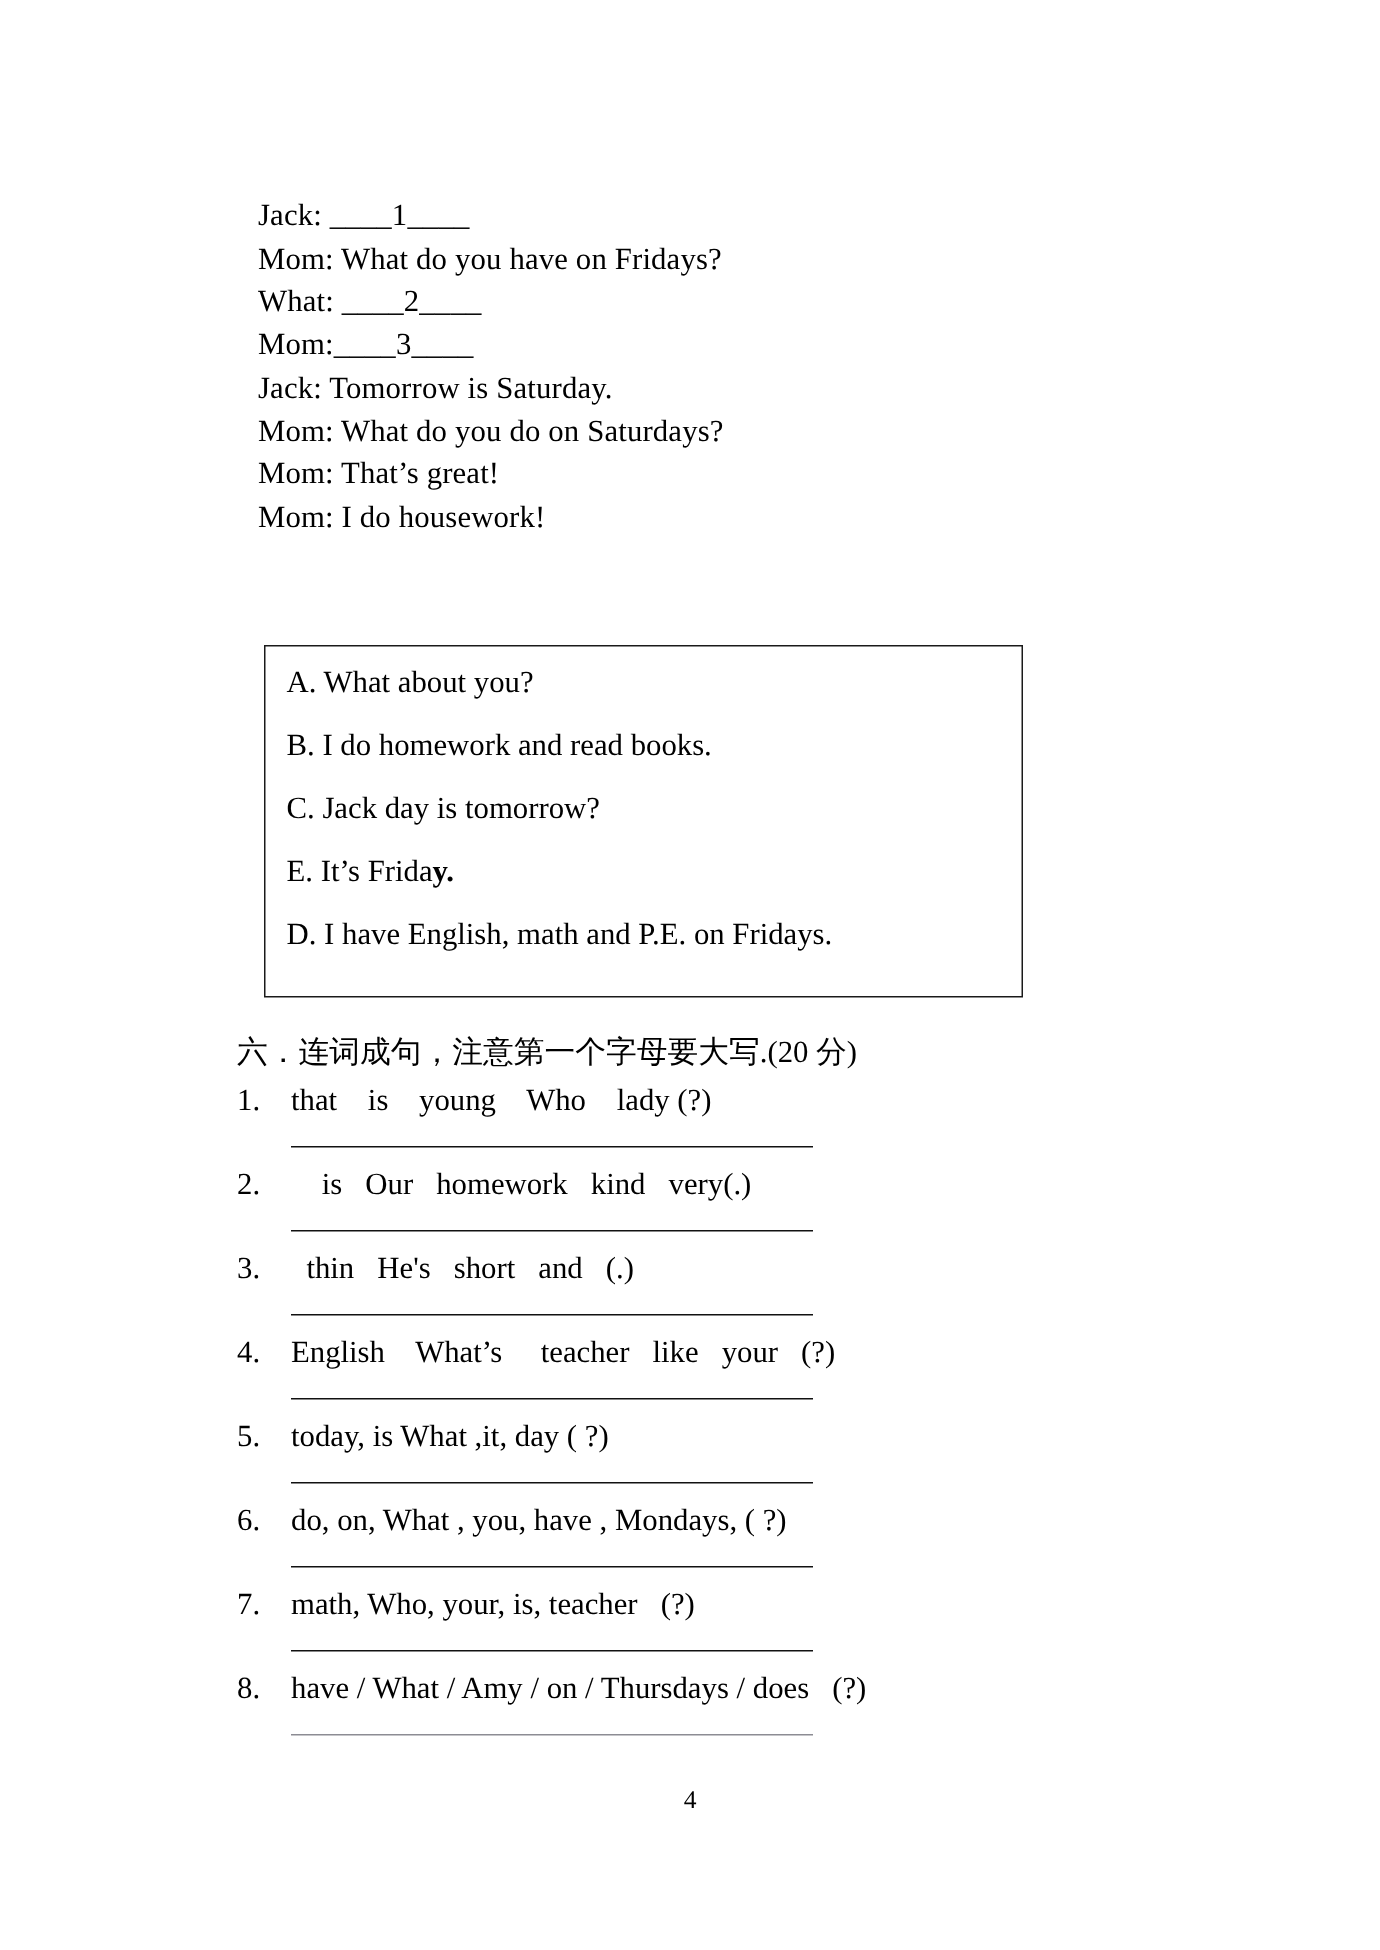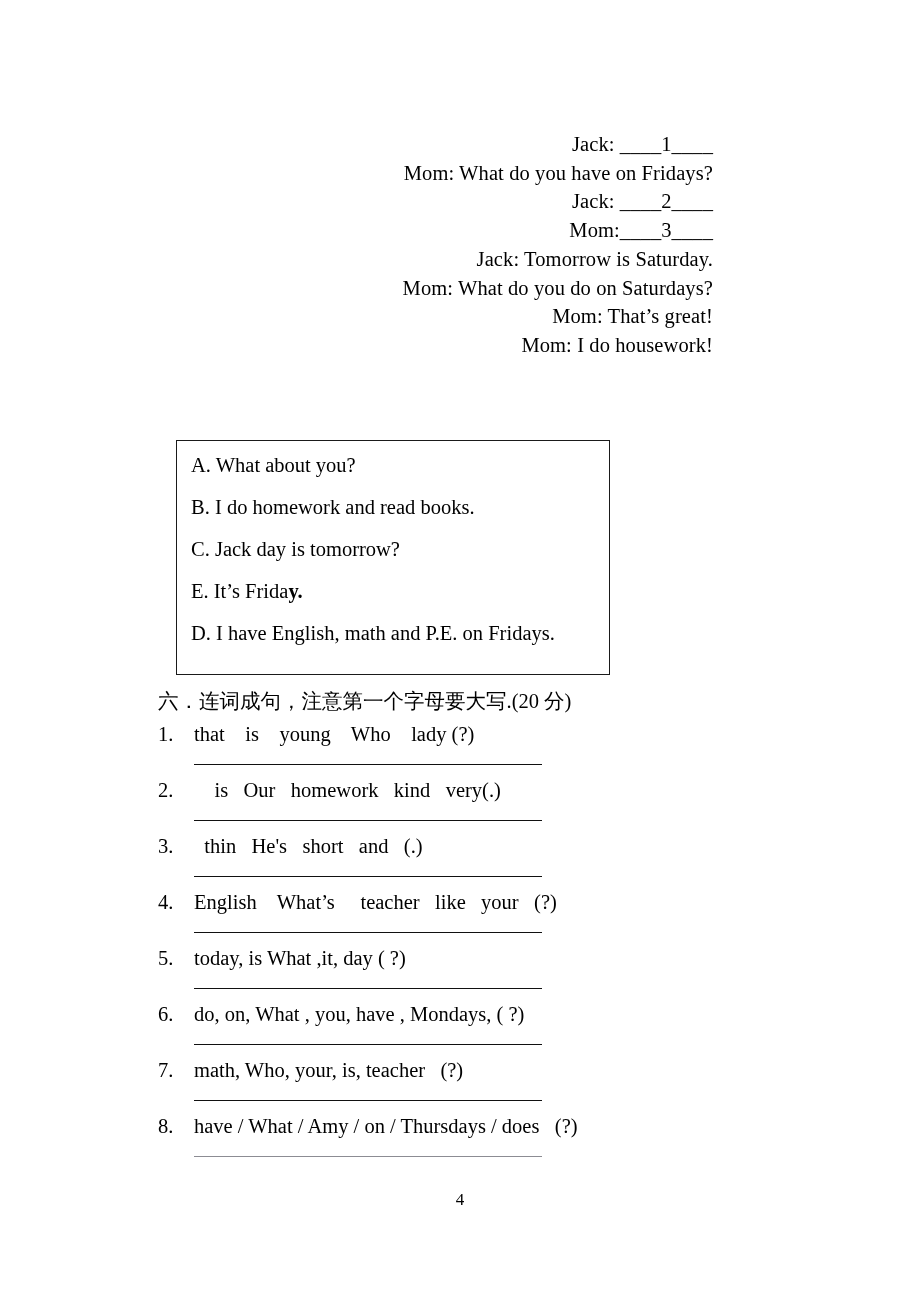--- a/index.html
+++ b/index.html
@@ -20,38 +20,37 @@
     position: absolute;
     left: 0;
     top: 0;
     width: 920px;
     height: 1300px;
   }
 
   
   .dialogue {
     position: absolute;
-    left: 153px;
+    left: 172px;
     top: 130px;
     width: 560px;
-    text-align: right;
   }
   .dialogue-line {
     font-size: 20.5px;
     line-height: 28.7px;
     white-space: pre;
     letter-spacing: 0.1px;
   }
 
   
   .options-box {
     position: absolute;
     left: 176px;
-    top: 440px;
-    width: 434px;
+    top: 430px;
+    width: 506px;
     height: 235px;
     border: 1.6px solid #1a1a1a;
     box-sizing: border-box;
   }
   .options-inner {
     position: absolute;
     left: 14px;
     top: 14px;
     right: 8px;
   }
@@ -120,21 +119,21 @@
   }
 </style>
 </head>
 <body>
 
 <div class="page">
 
   <div class="dialogue">
     <div class="dialogue-line">Jack: ____1____</div>
     <div class="dialogue-line">Mom: What do you have on Fridays?</div>
-    <div class="dialogue-line">Jack: ____2____</div>
+    <div class="dialogue-line">What: ____2____</div>
     <div class="dialogue-line">Mom:____3____</div>
     <div class="dialogue-line">Jack: Tomorrow is Saturday.</div>
     <div class="dialogue-line">Mom: What do you do on Saturdays?</div>
     <div class="dialogue-line">Mom: That’s great!</div>
     <div class="dialogue-line">Mom: I do housework!</div>
   </div>
 
   <div class="options-box">
     <div class="options-inner">
       <div class="option-line"><span>A. What about you?</span><span class="bold-tail"></span></div>

